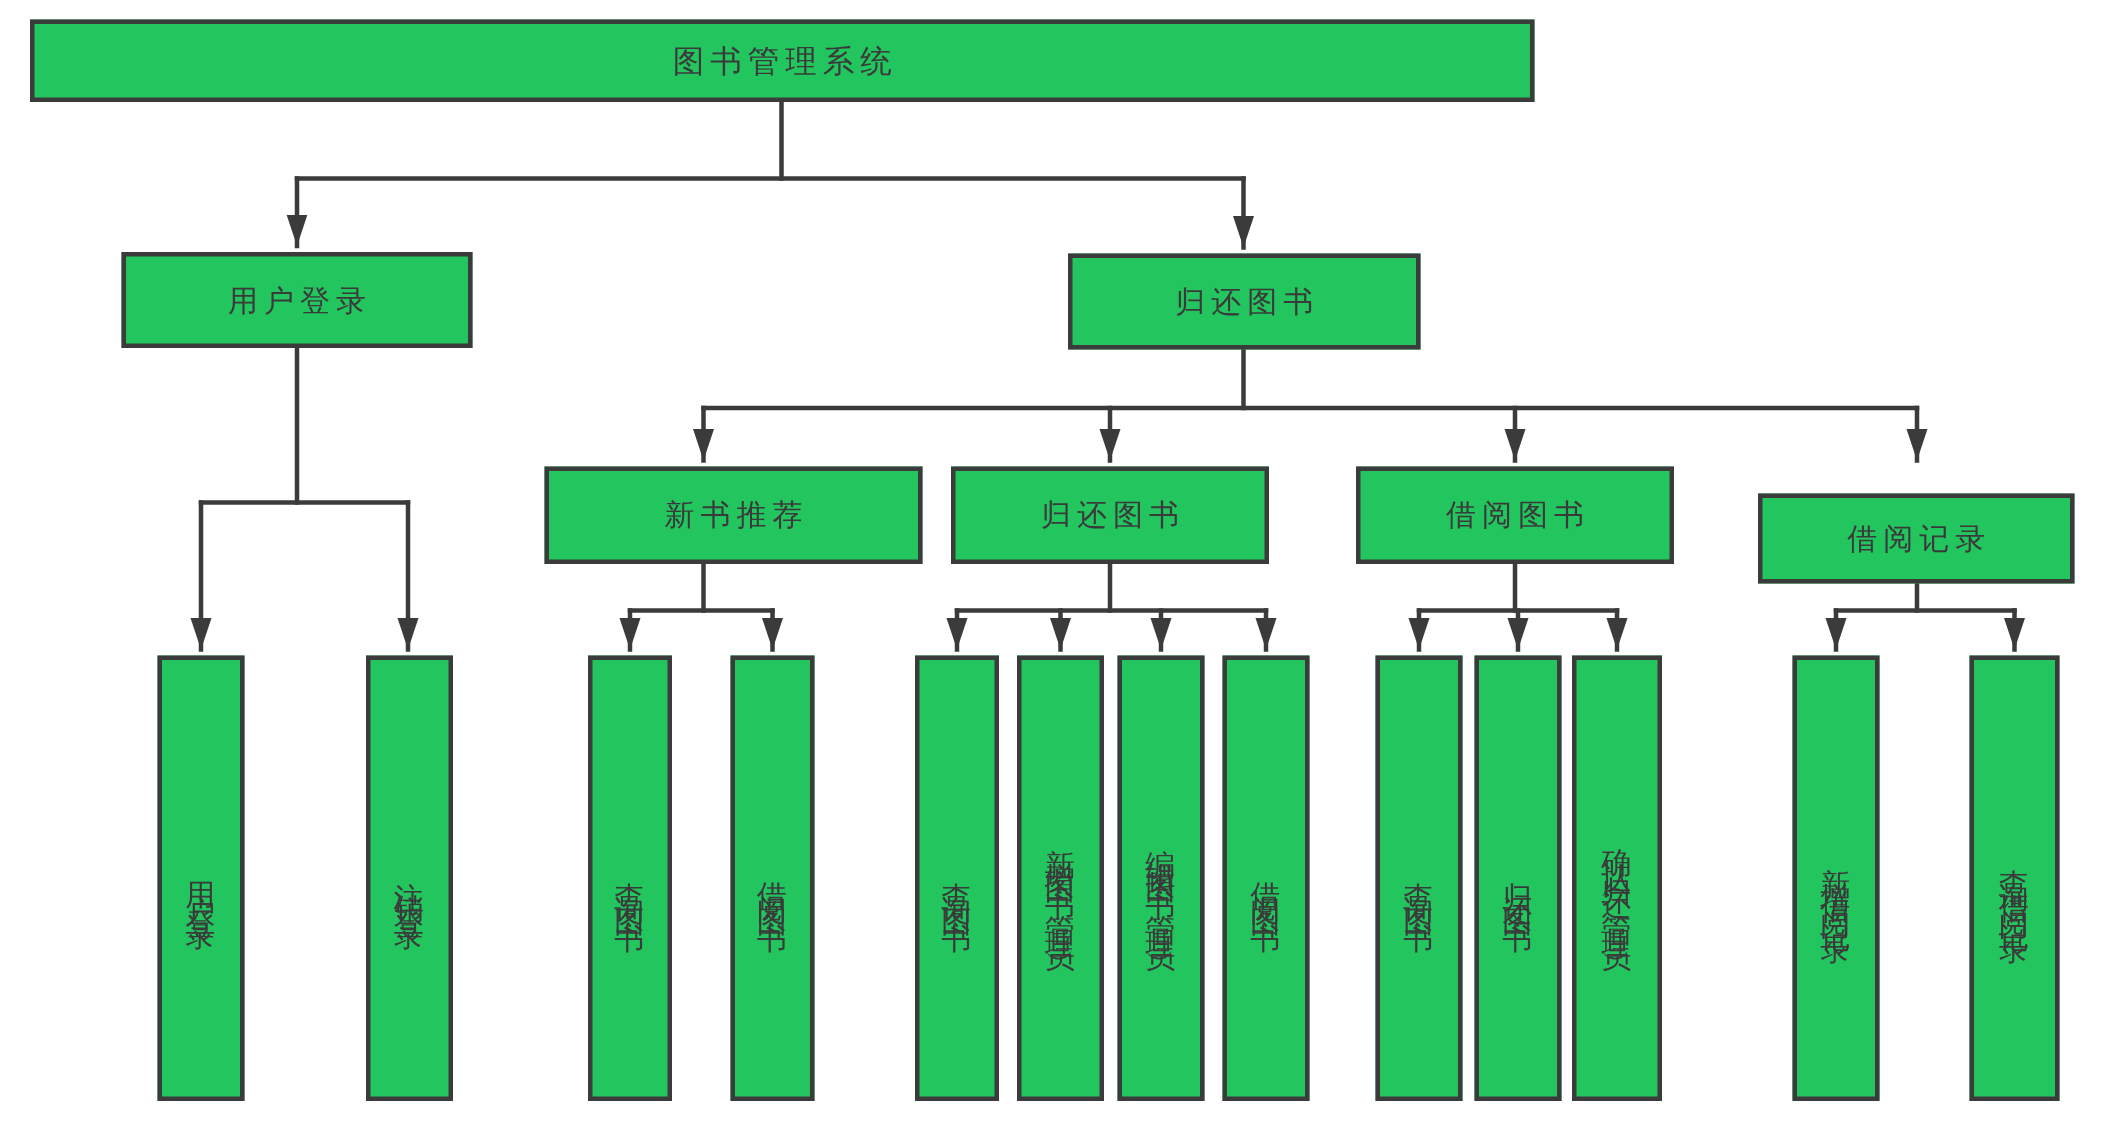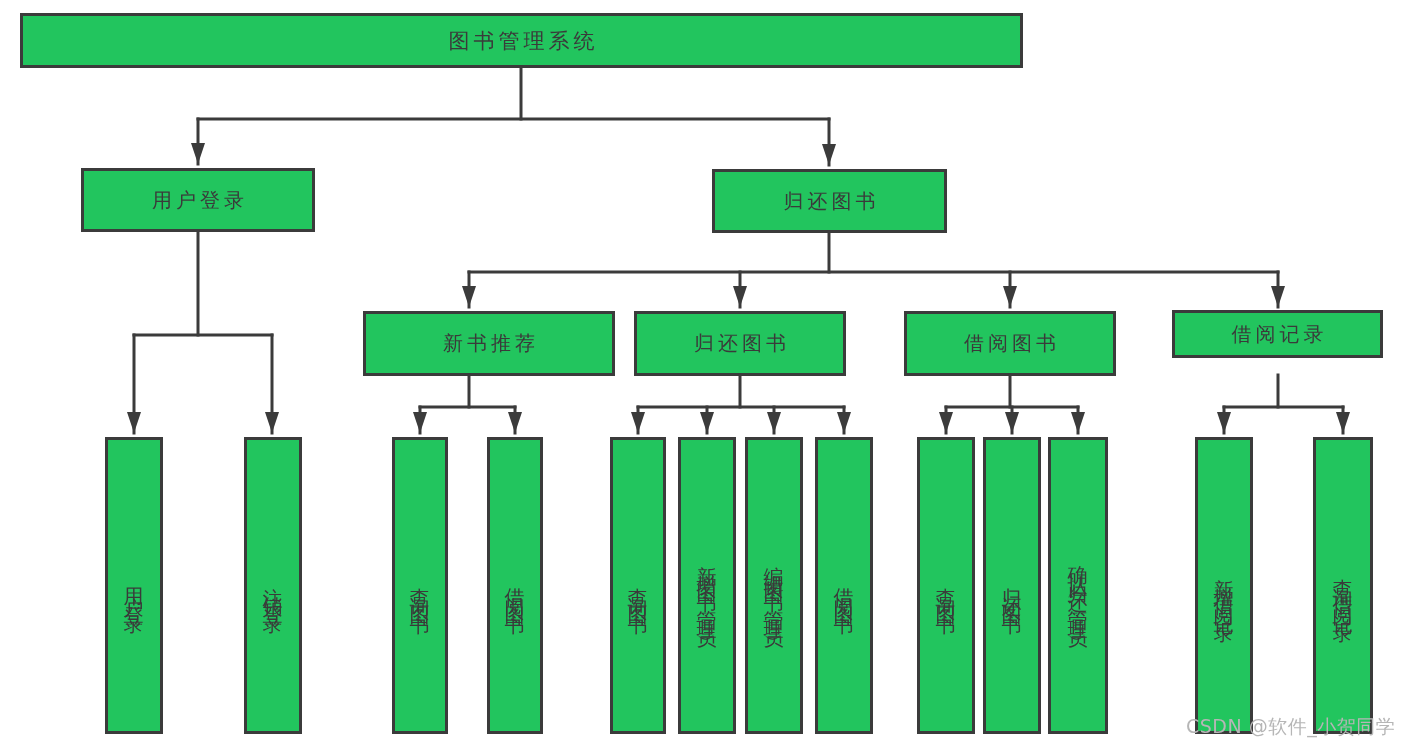--- a/index.html
+++ b/index.html
@@ -123,21 +123,21 @@
 
   <div class="node hnode" style="left:363px;top:311px;width:252px;height:65px;">
     <span class="hlabel">新书推荐</span>
   </div>
   <div class="node hnode" style="left:634px;top:311px;width:212px;height:65px;">
     <span class="hlabel">归还图书</span>
   </div>
   <div class="node hnode" style="left:904px;top:311px;width:212px;height:65px;">
     <span class="hlabel">借阅图书</span>
   </div>
-  <div class="node hnode" style="left:1172px;top:310px;width:211px;height:48px;">
+  <div class="node hnode" style="left:1172px;top:329px;width:211px;height:60px;">
     <span class="hlabel">借阅记录</span>
   </div>
 
   <div class="node vnode" style="left:105px;top:437px;width:58px;height:297px;">
     <span class="vlabel">用户登录</span>
   </div>
   <div class="node vnode" style="left:244px;top:437px;width:58px;height:297px;">
     <span class="vlabel">注销登录</span>
   </div>
 
@@ -171,15 +171,14 @@
     <span class="vlabel">确认归还（管理员）</span>
   </div>
 
   <div class="node vnode" style="left:1195px;top:437px;width:58px;height:297px;">
     <span class="vlabel">新增借阅记录</span>
   </div>
   <div class="node vnode" style="left:1313px;top:437px;width:60px;height:297px;">
     <span class="vlabel">查询借阅记录</span>
   </div>
 
-  <div class="watermark">CSDN @软件_小贺同学</div>
 
 </div>
 
 </body></html>

